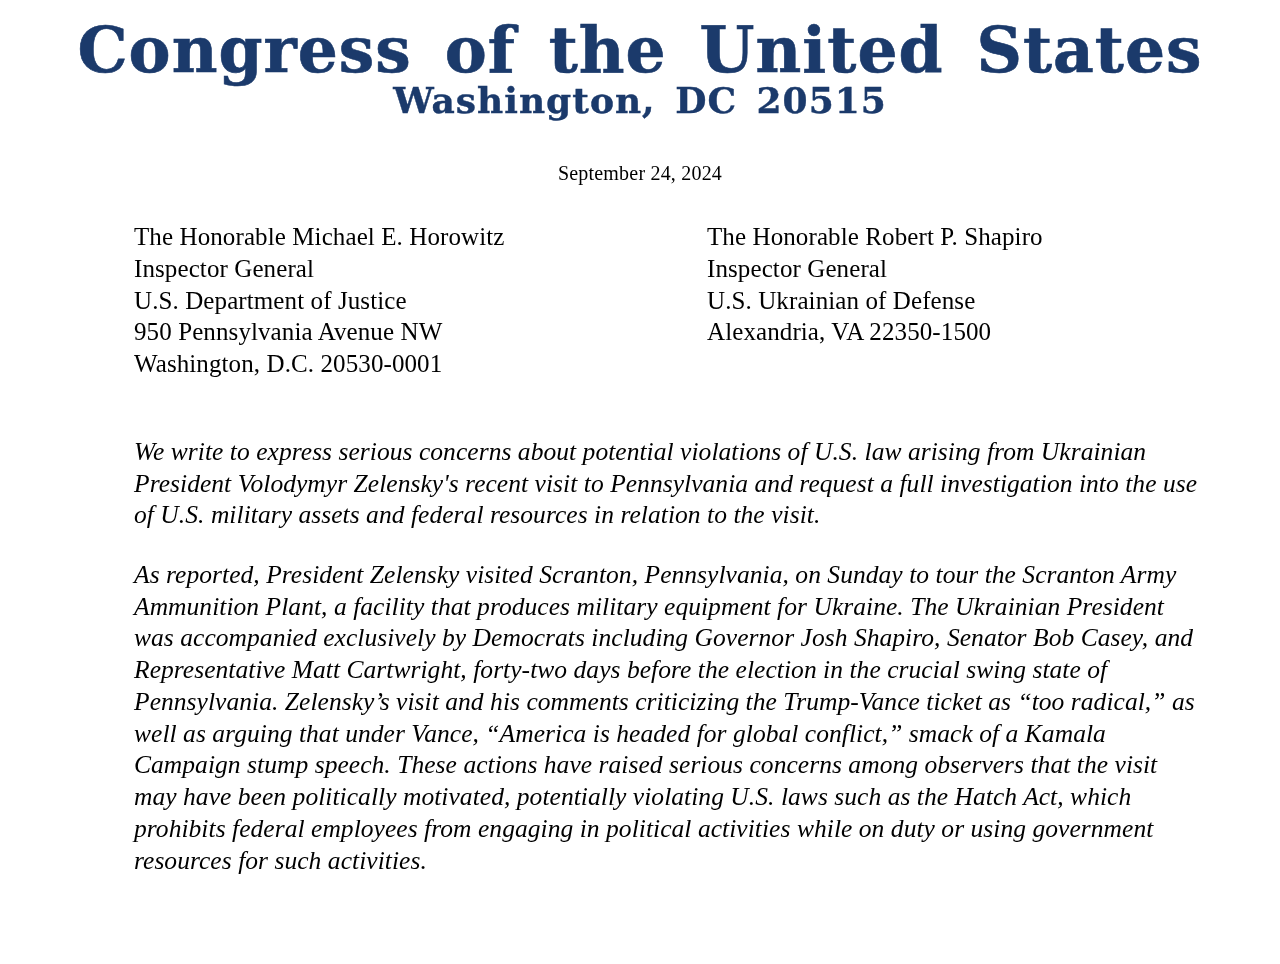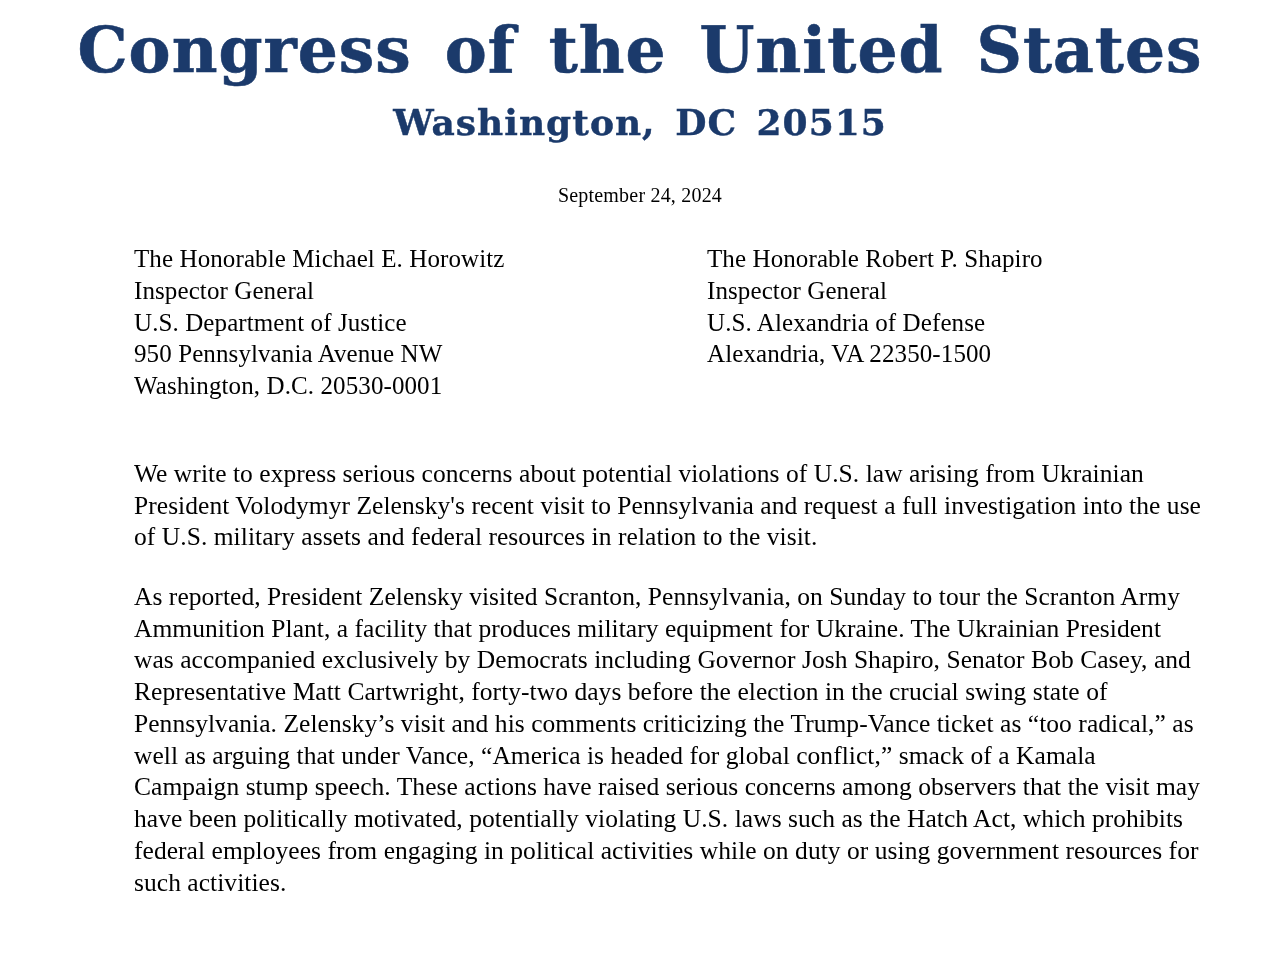--- a/index.html
+++ b/index.html
@@ -36,21 +36,20 @@
     word-spacing: 10px;
     -webkit-text-stroke: 0.6px #1b3a6b;
   }
   .letterhead-sub {
     font-family: "DejaVu Serif", "Liberation Serif", serif;
     font-weight: bold;
     font-size: 36px;
     line-height: 1.05;
     letter-spacing: 1px;
     color: #1b3a6b;
-    margin-top: 22px;
     word-spacing: 6px;
     -webkit-text-stroke: 0.4px #1b3a6b;
   }
   .date-line {
     text-align: center;
     font-size: 20px;
     margin-top: 42px;
     letter-spacing: 0.2px;
   }
   .addresses {
@@ -77,20 +76,21 @@
     margin-top: 56px;
     padding-left: 134px;
     padding-right: 74px;
   }
   .para {
     font-size: 25.5px;
     line-height: 1.245;
     text-align: left;
     margin: 0 0 28px 0;
     letter-spacing: 0.05px;
+    font-style: italic;
   }
   .para:last-child {
     margin-bottom: 12px;
   }
   .cut-edge {
     position: absolute;
     left: 0;
     right: 0;
     bottom: 0;
     height: 6px;
@@ -113,21 +113,21 @@
     <div class="address-block left">
       <div class="address-line">The Honorable Michael E. Horowitz</div>
       <div class="address-line">Inspector General</div>
       <div class="address-line">U.S. Department of Justice</div>
       <div class="address-line">950 Pennsylvania Avenue NW</div>
       <div class="address-line">Washington, D.C. 20530-0001</div>
     </div>
     <div class="address-block right">
       <div class="address-line">The Honorable Robert P. Shapiro</div>
       <div class="address-line">Inspector General</div>
-      <div class="address-line">U.S. Alexandria of Defense</div>
+      <div class="address-line">U.S. Ukrainian of Defense</div>
       <div class="address-line">Alexandria, VA 22350-1500</div>
     </div>
   </div>
 
   <div class="body-copy">
     <p class="para">We write to express serious concerns about potential violations of U.S. law arising from Ukrainian President Volodymyr Zelensky's recent visit to Pennsylvania and request a full investigation into the use of U.S. military assets and federal resources in relation to the visit.</p>
     <p class="para">As reported, President Zelensky visited Scranton, Pennsylvania, on Sunday to tour the Scranton Army Ammunition Plant, a facility that produces military equipment for Ukraine. The Ukrainian President was accompanied exclusively by Democrats including Governor Josh Shapiro, Senator Bob Casey, and Representative Matt Cartwright, forty-two days before the election in the crucial swing state of Pennsylvania. Zelensky’s visit and his comments criticizing the Trump-Vance ticket as “too radical,” as well as arguing that under Vance, “America is headed for global conflict,” smack of a Kamala Campaign stump speech. These actions have raised serious concerns among observers that the visit may have been politically motivated, potentially violating U.S. laws such as the Hatch Act, which prohibits federal employees from engaging in political activities while on duty or using government resources for such activities.</p>
   </div>
 
   <div class="cut-edge"></div>

